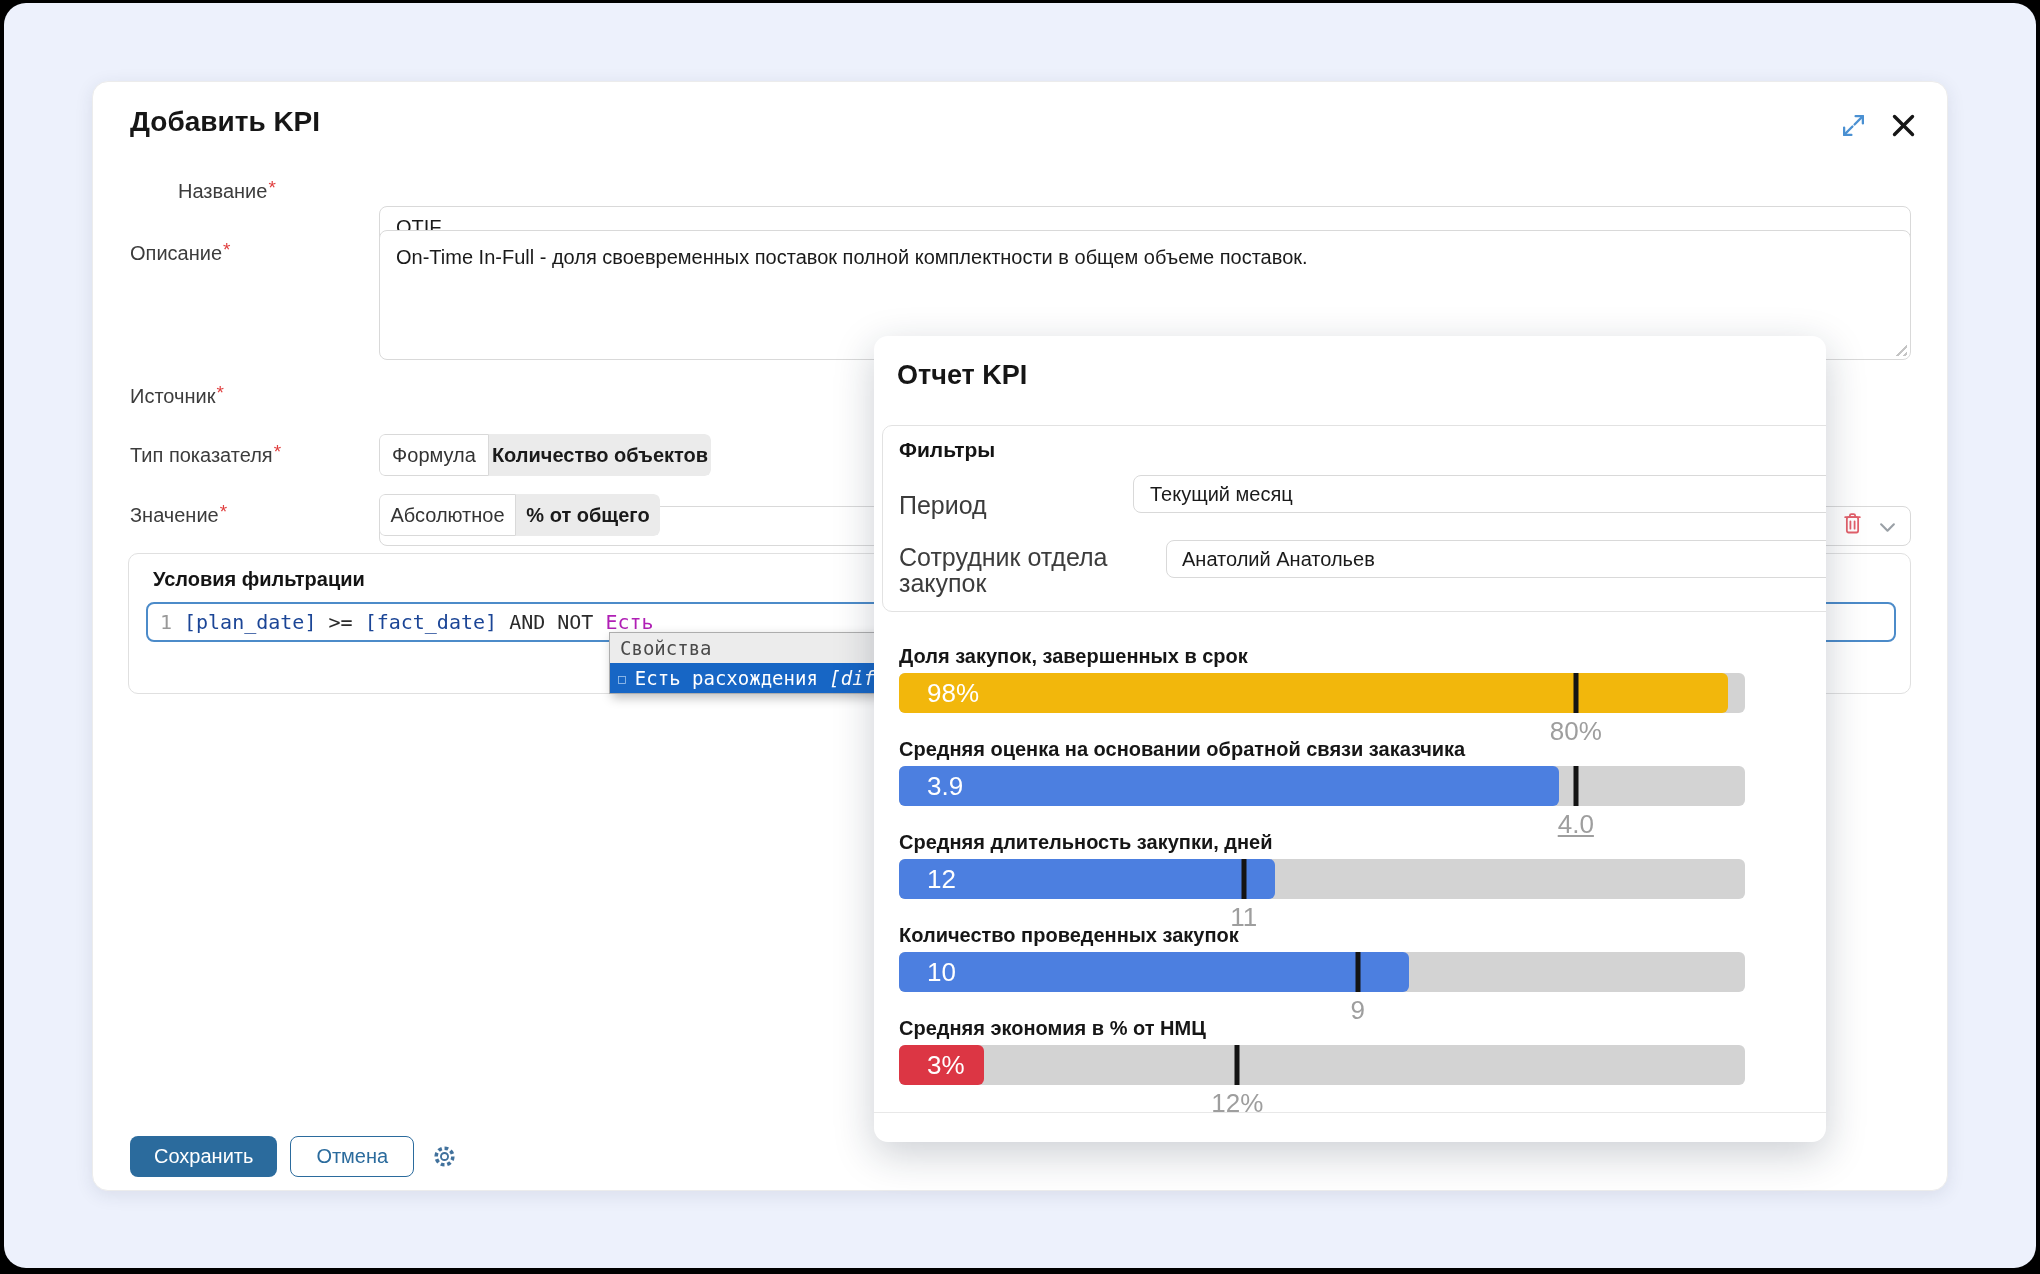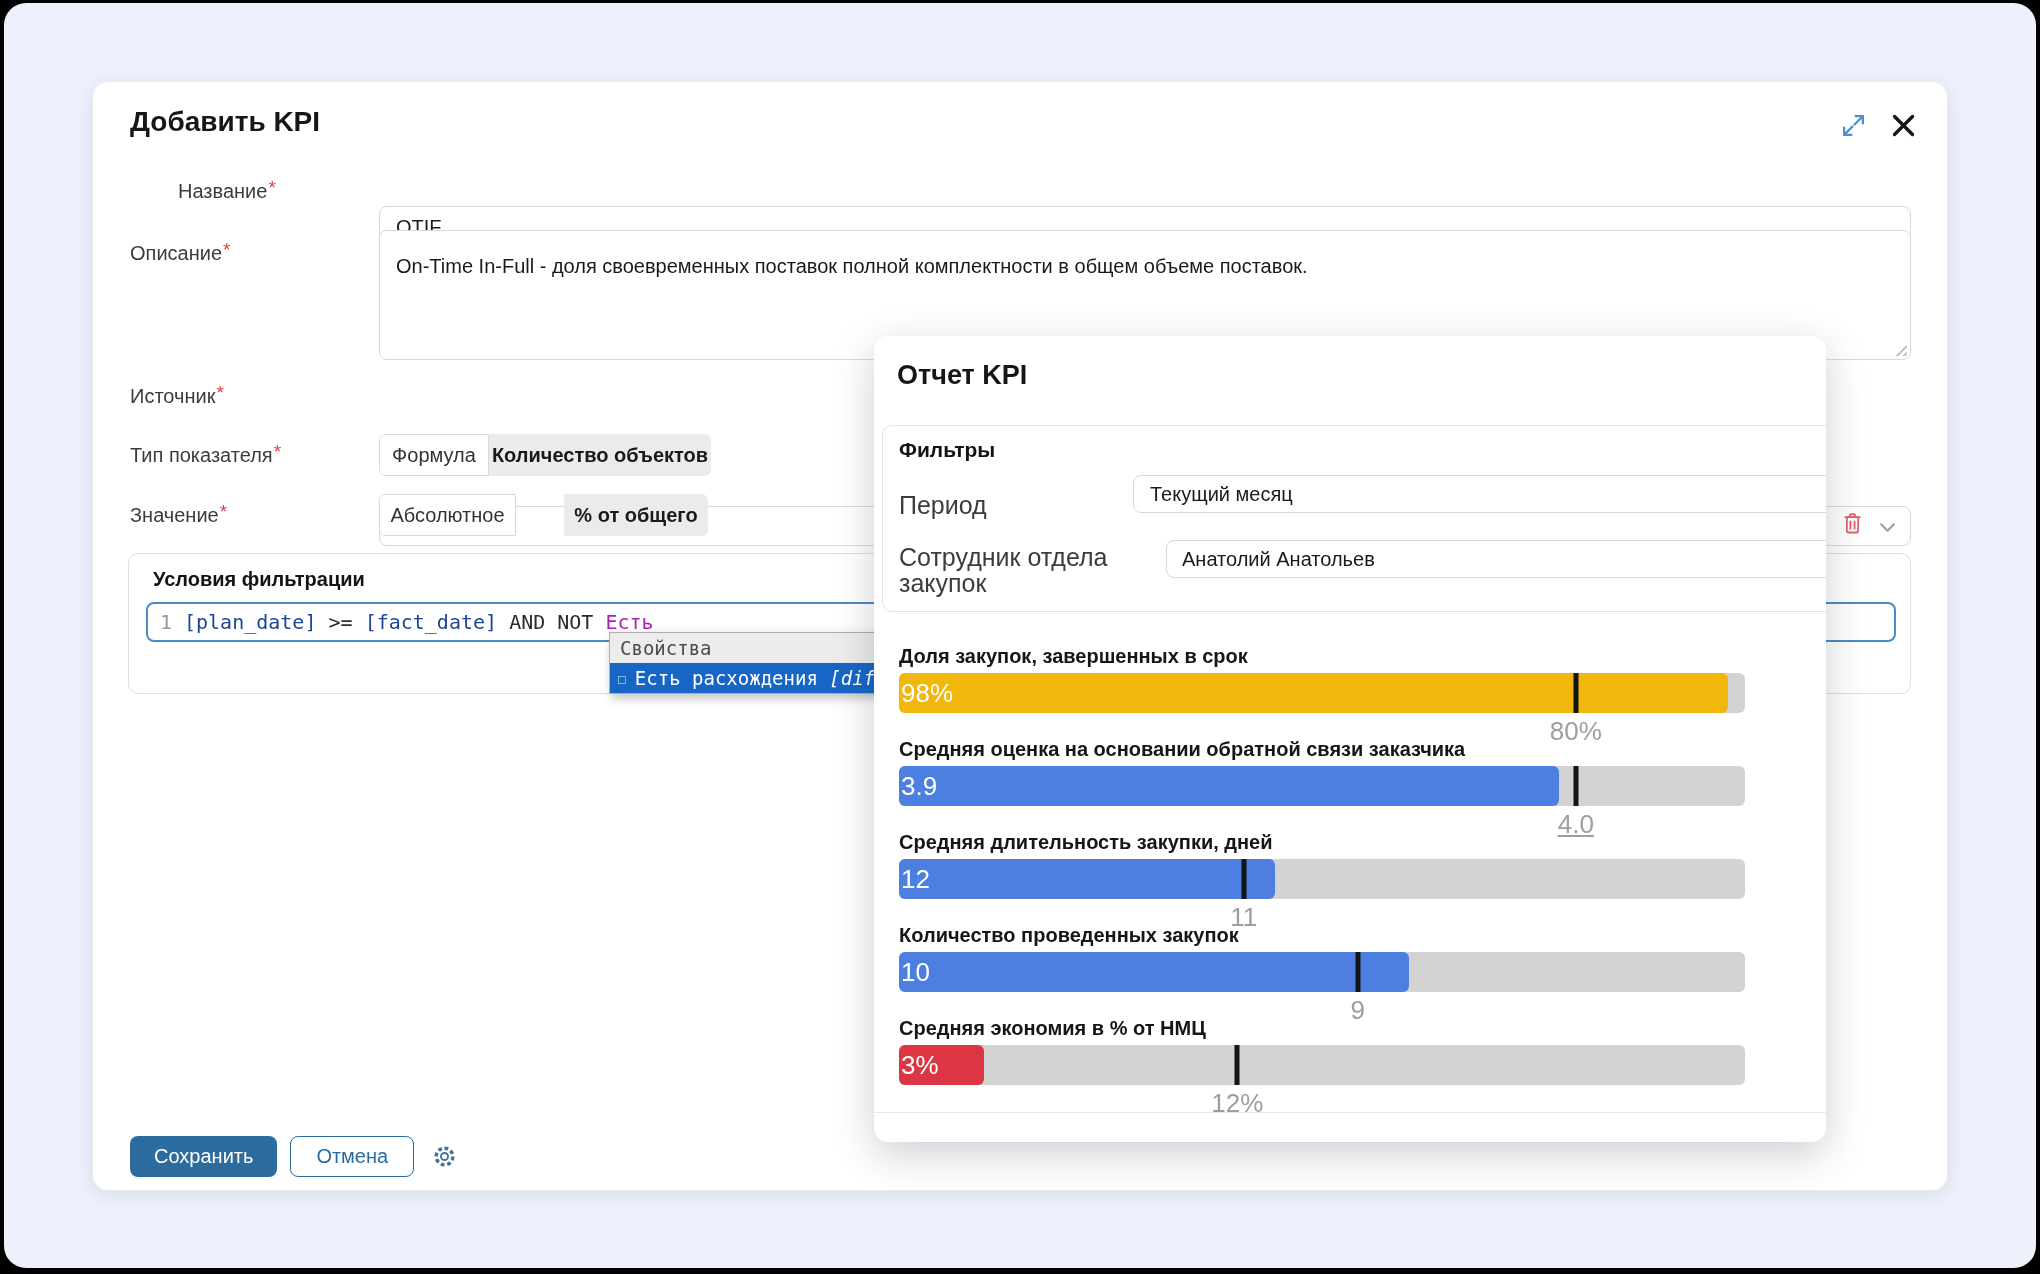--- a/index.html
+++ b/index.html
@@ -13,21 +13,21 @@
   .modal-title{position:absolute;left:37px;top:24px;font-size:28px;font-weight:bold;color:#161616;}
   .win-icons{position:absolute;right:30px;top:30px;display:flex;align-items:center;gap:24px;}
   .win-icons svg{display:block;}
 
   .row-label{position:absolute;left:37px;font-size:20px;color:#3c3c3c;}
   .req{color:#E03E3E;font-size:19px;position:relative;top:-4px;margin-left:1px;}
   .ctl{position:absolute;left:286px;width:1532px;box-sizing:border-box;}
   .text-input{height:42px;border:1px solid #d9d9d9;border-radius:8px;background:#fff;
     font-family:"Liberation Sans",sans-serif;font-size:20px;color:#1a1a1a;padding:0 16px;outline:none;}
   .area{height:130px;border:1px solid #d9d9d9;border-radius:8px;background:#fff;position:relative;
-    font-size:20px;color:#1a1a1a;padding:22px 16px;line-height:1.3;box-sizing:border-box;}
+    font-size:20px;color:#1a1a1a;padding:13px 16px;line-height:1.3;box-sizing:border-box;}
   .resize-corner{position:absolute;right:3px;bottom:3px;width:15px;height:15px;
     clip-path:polygon(100% 0,100% 100%,0 100%);
     background:repeating-linear-gradient(135deg,transparent 0 3px,#c4c4c4 3px 5px);}
   .select-like{height:40px;border:1px solid #d9d9d9;border-radius:8px;background:#fff;position:relative;
     display:flex;align-items:center;font-size:20px;color:#1a1a1a;padding:0 16px;box-sizing:border-box;}
   .select-icons{position:absolute;right:14px;top:0;height:100%;display:flex;align-items:center;gap:16px;}
 
   .seg{position:absolute;display:flex;height:42px;border-radius:6px;overflow:hidden;}
   .seg-off{display:flex;align-items:center;justify-content:center;background:#fff;
     border:1px solid #d9d9d9;border-radius:6px 0 0 6px;font-size:20px;color:#333;box-sizing:border-box;}
@@ -71,21 +71,21 @@
   .rf-label{position:absolute;left:16px;font-size:25px;color:#3c3c3c;line-height:26px;margin-top:11px;}
   .rf-input{position:absolute;left:250px;width:calc(100% - 240px);height:38px;border:1px solid #d9d9d9;
     border-radius:8px;font-family:"Liberation Sans",sans-serif;font-size:20px;color:#1a1a1a;
     padding:0 15px;box-sizing:border-box;outline:none;}
 
   .kpis{position:absolute;left:25px;top:309px;width:846px;}
   .kpi-item{position:relative;height:93px;}
   .kpi-label{font-size:20px;font-weight:bold;color:#161616;height:26px;white-space:nowrap;}
   .kpi-track{position:relative;height:40px;background:#D3D3D3;border-radius:6px;margin-top:2px;}
   .kpi-bar{position:absolute;left:0;top:0;height:40px;border-radius:6px;display:flex;align-items:center;}
-  .kpi-value{color:#fff;font-size:26px;font-weight:500;padding-left:2px;}
+  .kpi-value{color:#fff;font-size:26px;font-weight:500;padding-left:28px;}
   .kpi-marker{position:absolute;top:0;width:5px;height:40px;background:#141414;transform:translateX(-50%);}
   .kpi-target{position:absolute;top:71px;transform:translateX(-50%);font-size:26px;color:#9E9E9E;white-space:nowrap;}
   .report-divider{position:absolute;left:0;right:0;top:776px;height:1px;background:#e8e8e8;}
 </style>
 </head>
 <body>
 
 <div class="screen">
 
   <div class="card">
@@ -148,21 +148,21 @@
       <span>Тип показателя</span><span class="req">*</span>
     </div>
     <div class="seg" style="left:286px;top:352px;">
       <div class="seg-off" style="width:110px;">Формула</div>
       <div class="seg-on" style="width:222px;">Количество объектов</div>
     </div>
 
     <div class="row-label" style="top:422px;">
       <span>Значение</span><span class="req">*</span>
     </div>
-    <div class="seg" style="left:286px;top:412px;gap:48px;">
+    <div class="seg" style="left:286px;top:412px;">
       <div class="seg-off" style="width:137px;">Абсолютное</div>
       <div class="seg-on" style="width:144px;">% от общего</div>
     </div>
 
     <div class="fbox">
       <div class="fbox-title">Условия фильтрации</div>
       <div class="editor">
         <span class="gutter">1</span>
         <span class="code"><span class="tok-field">[plan_date] </span><span class="tok-kw">&gt;= </span><span class="tok-field">[fact_date] </span><span class="tok-kw">AND NOT </span><span class="tok-typed">Есть</span></span>
       </div>

